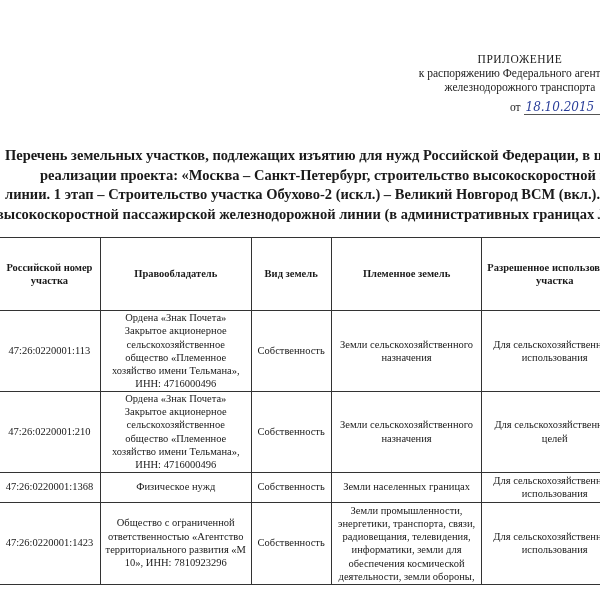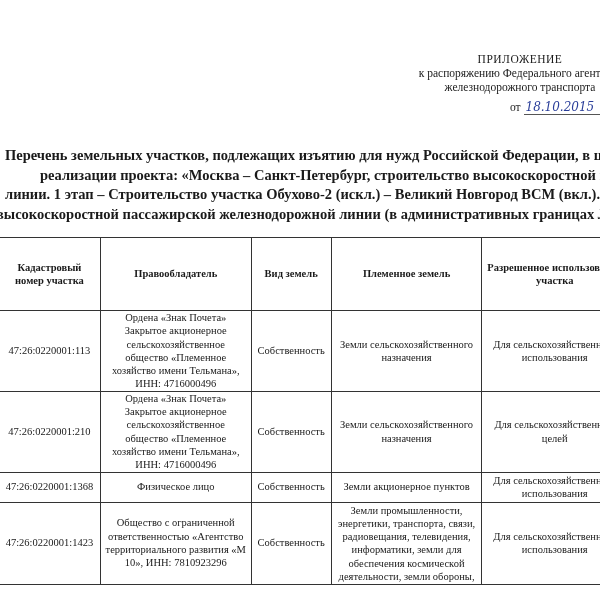--- a/index.html
+++ b/index.html
@@ -71,21 +71,21 @@
 <table class="plots">
   <colgroup>
     <col class="c1">
       <col class="c2">
       <col class="c3">
       <col class="c4">
       <col class="c5">
   </colgroup>
   <thead>
     <tr>
-      <th>Кадастровый номер участка</th>
+      <th>Российской номер участка</th>
       <th>Правообладатель</th>
       <th>Вид земель</th>
       <th>Племенное земель</th>
       <th>Разрешенное использование участка</th>
     </tr>
   </thead>
   <tbody>
     <tr class="r1">
       <td>47:26:0220001:113</td>
       <td>Ордена «Знак Почета» Закрытое акционерное сельскохозяйственное общество «Племенное хозяйство имени Тельмана», ИНН: 4716000496</td>
@@ -95,23 +95,23 @@
     </tr>
     <tr class="r2">
       <td>47:26:0220001:210</td>
       <td>Ордена «Знак Почета» Закрытое акционерное сельскохозяйственное общество «Племенное хозяйство имени Тельмана», ИНН: 4716000496</td>
       <td>Собственность</td>
       <td>Земли сельскохозяйственного назначения</td>
       <td>Для сельскохозяйственных целей</td>
     </tr>
     <tr class="r3">
       <td>47:26:0220001:1368</td>
-      <td>Физическое лицо</td>
+      <td>Физическое нужд</td>
       <td>Собственность</td>
-      <td>Земли акционерное пунктов</td>
+      <td>Земли населенных границах</td>
       <td>Для сельскохозяйственного использования</td>
     </tr>
     <tr class="r4">
       <td>47:26:0220001:1423</td>
       <td>Общество с ограниченной ответственностью «Агентство территориального развития «М 10», ИНН: 7810923296</td>
       <td>Собственность</td>
       <td>
           <div class="cat-clip">Земли промышленности, энергетики, транспорта, связи, радиовещания, телевидения, информатики, земли для обеспечения космической деятельности, земли обороны,</div>
         </td>
       <td>Для сельскохозяйственного использования</td>

